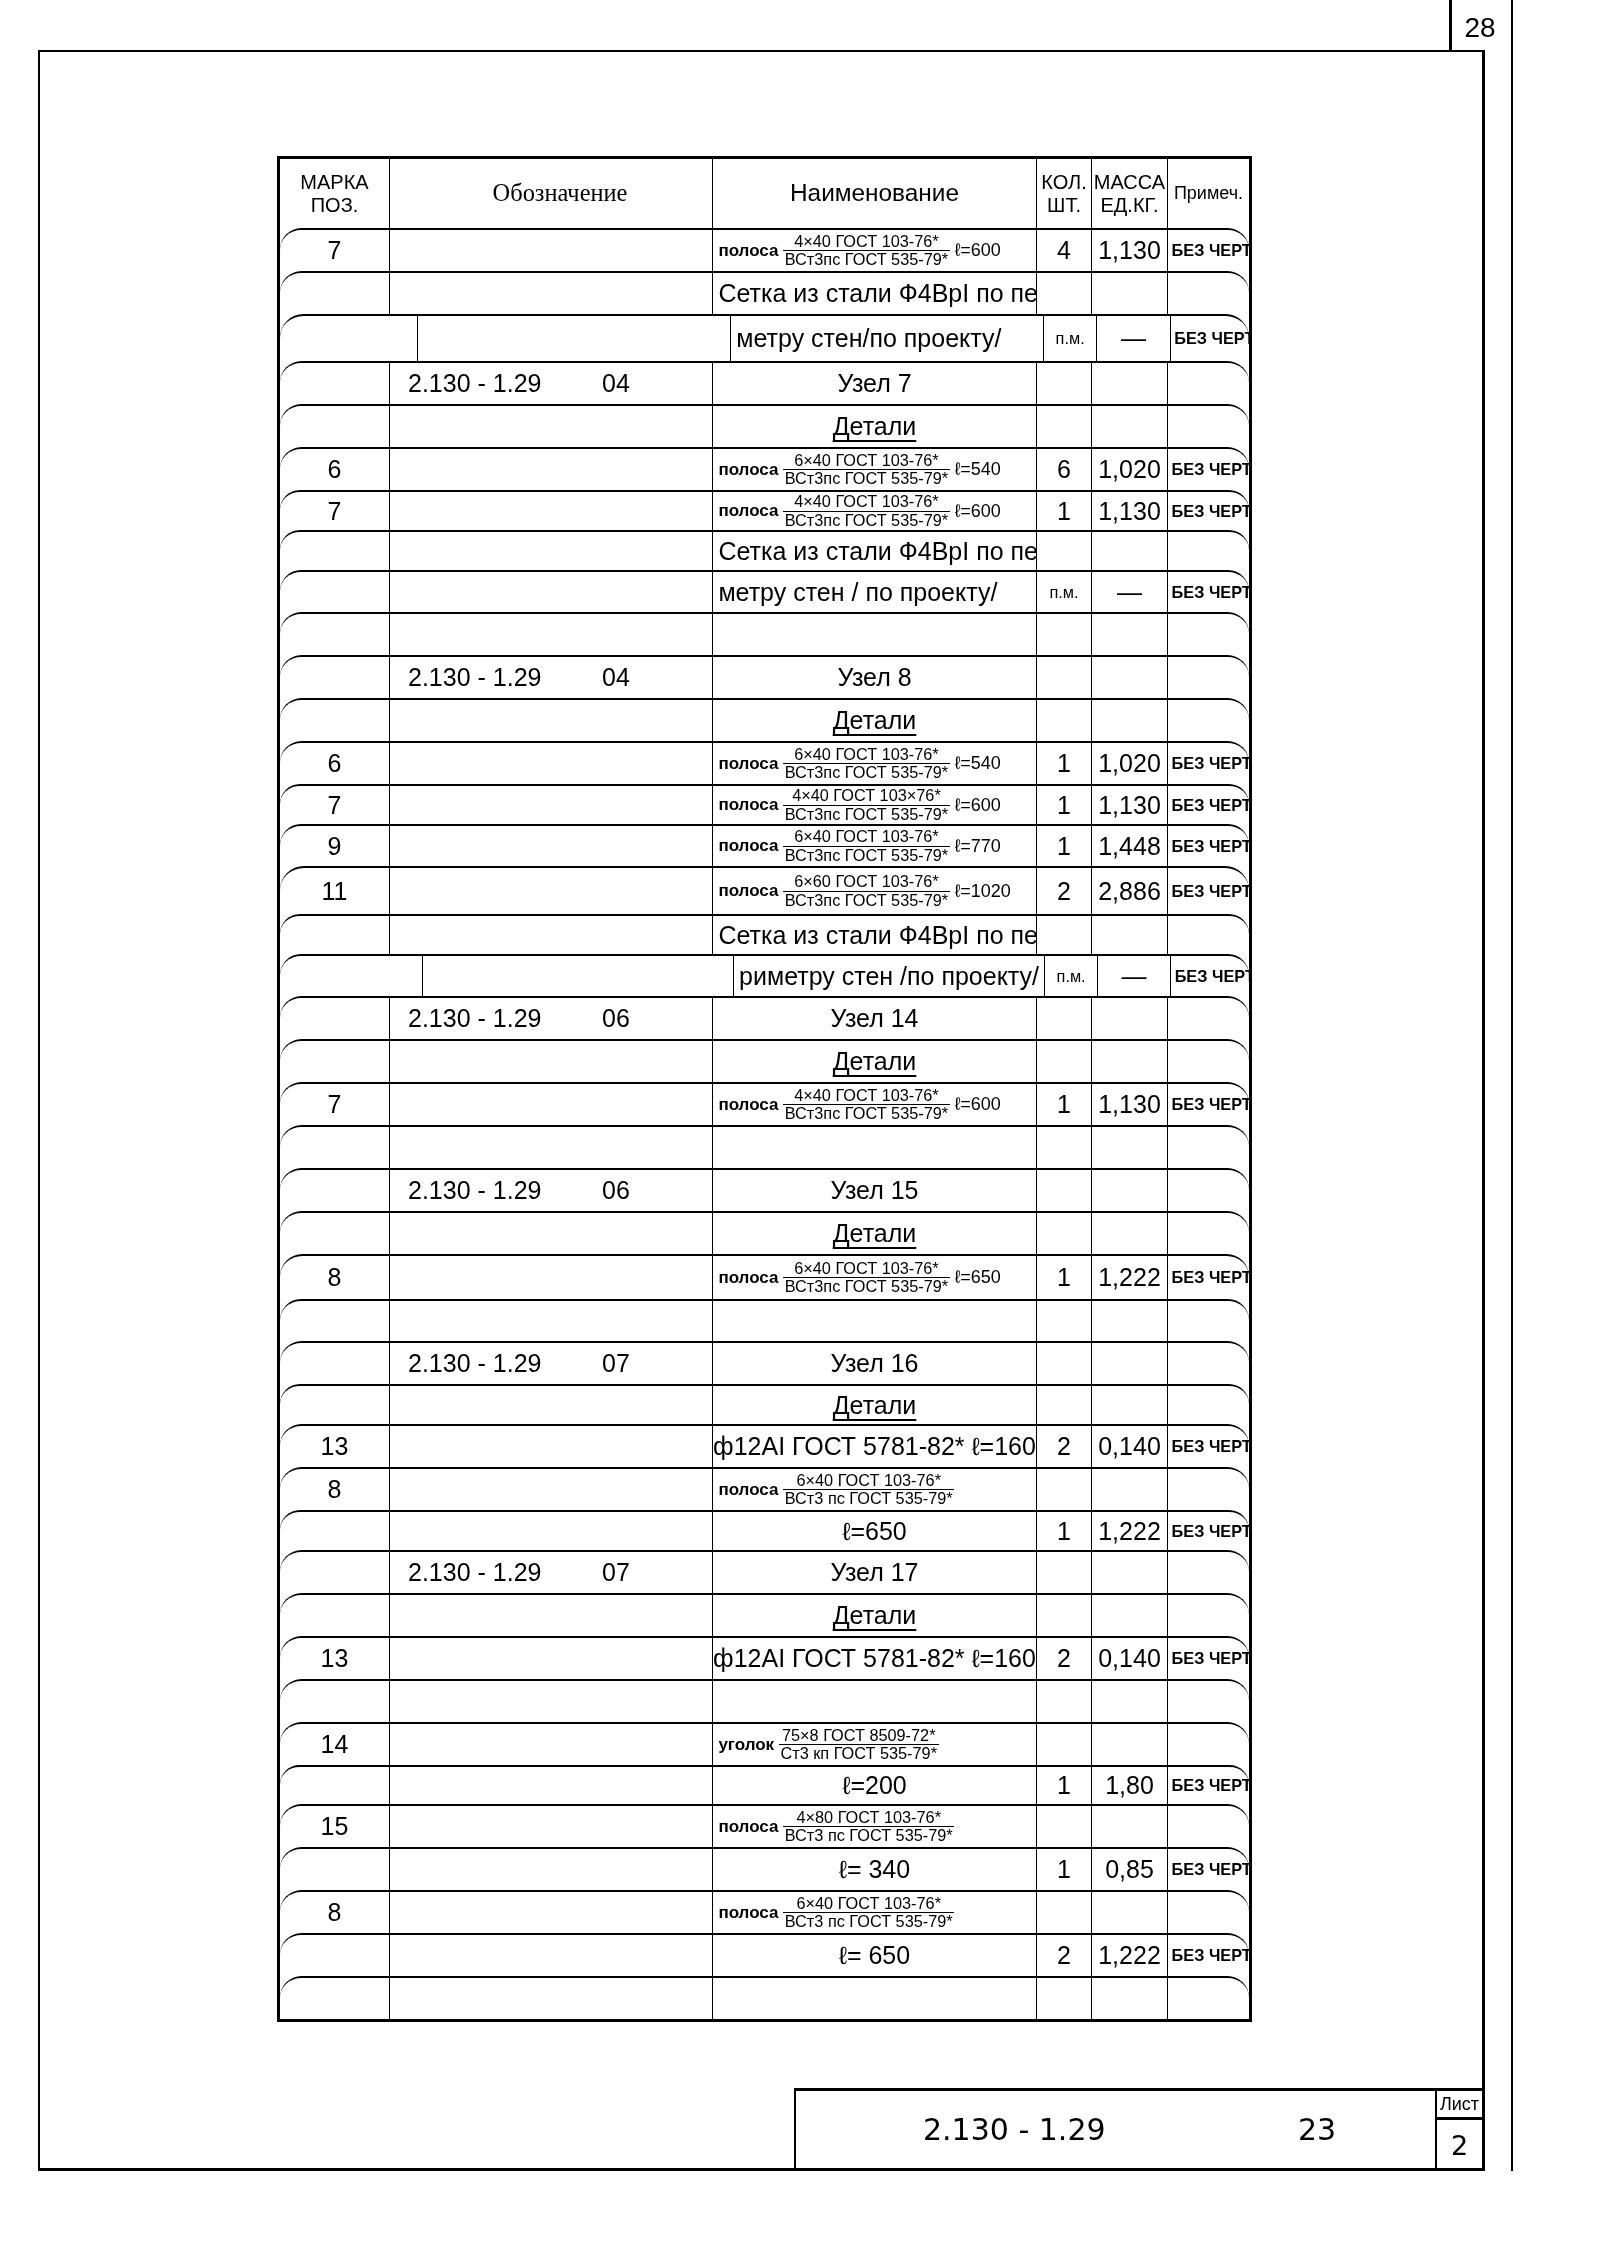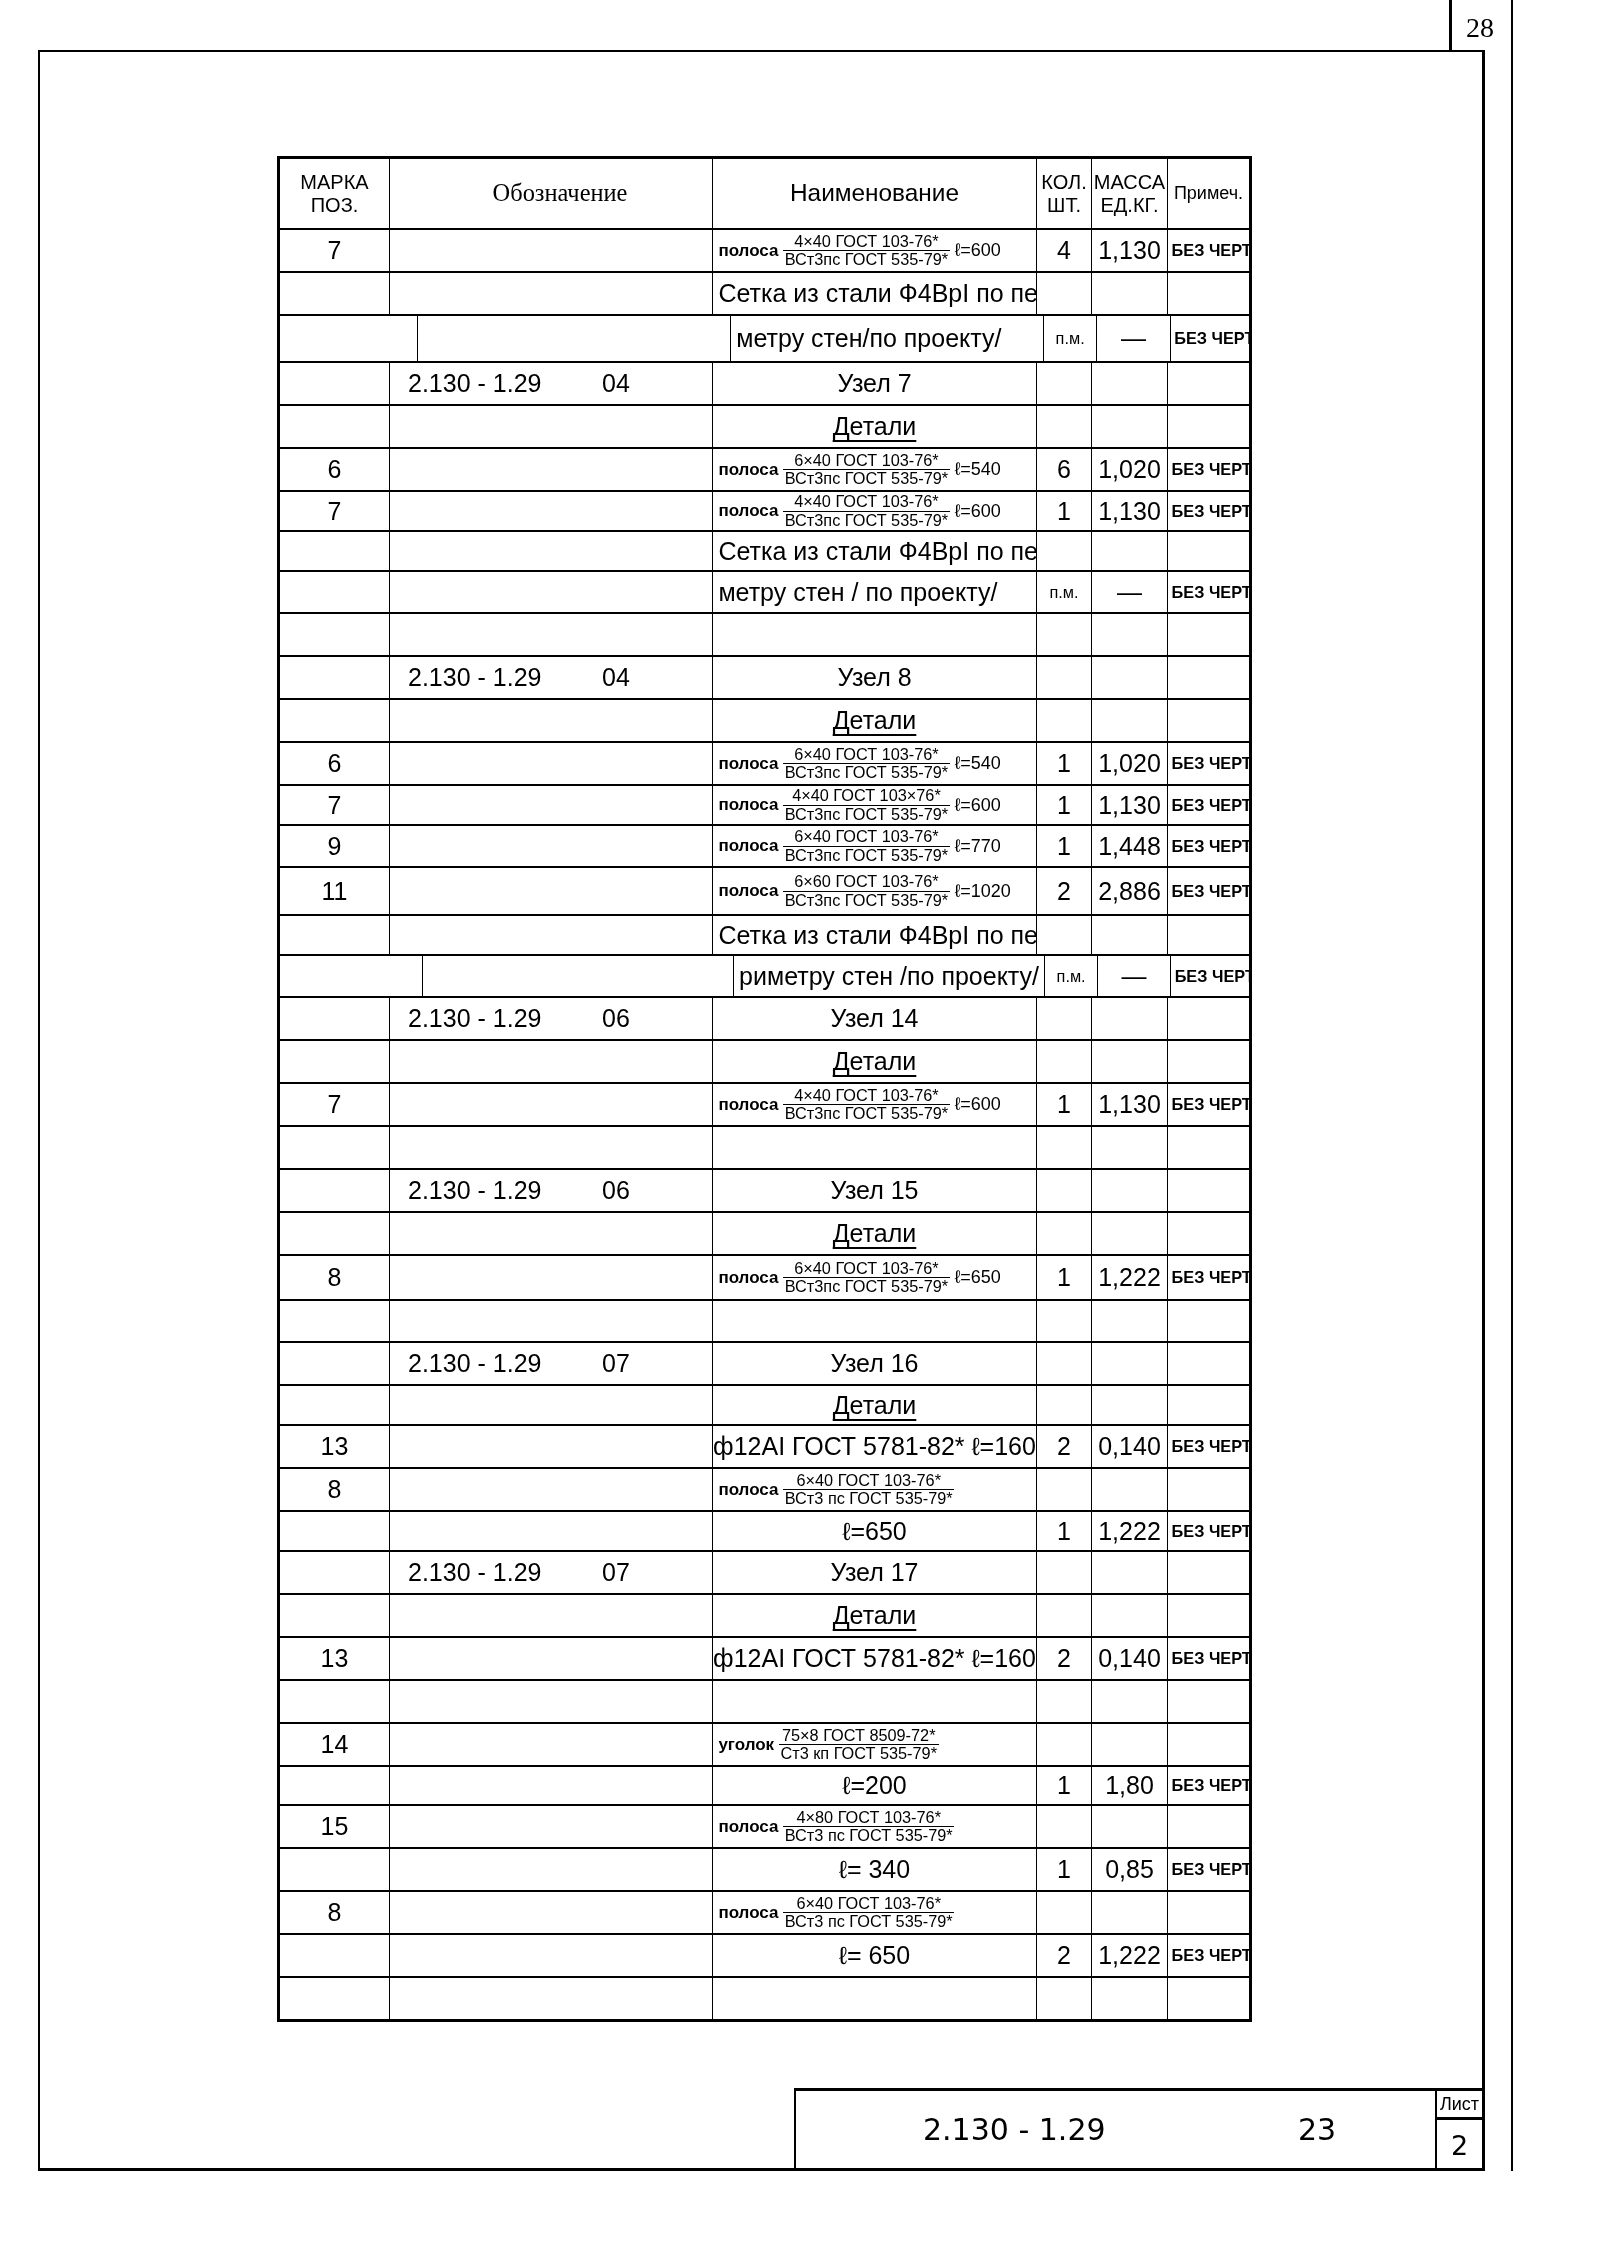--- a/index.html
+++ b/index.html
@@ -3,24 +3,24 @@
 <meta charset="utf-8">
 <style>
   html, body { margin:0; padding:0; background:#ffffff; }
   body { width:1624px; height:2271px; position:relative; overflow:hidden;
          font-family:"Liberation Sans Narrow","Liberation Sans", sans-serif; color:#000; }
   .abs { position:absolute; box-sizing:border-box; }
   .frame { left:38px; top:50px; width:1446px; height:2121px; border-left:2.7px solid #000; border-top:2.7px solid #000; border-bottom:3.2px solid #000; }
   .frame-right { left:1482px; top:50px; width:3.2px; height:2121px; background:#000; }
   .outer-line { left:1511px; top:0px; width:2.3px; height:2171px; background:#000; }
   .pagebox-left { left:1449px; top:0px; width:2.7px; height:51px; background:#000; }
-  .page-num { left:1452px; top:6.8px; width:56px; height:41px; font-size:28px; text-align:center; line-height:41px; font-family:Liberation Serif, serif; }
+  .page-num { left:1452px; top:6.8px; width:56px; height:41px; font-size:28px; text-align:center; line-height:41px; font-family:Liberation Sans, sans-serif; }
 
   .table { left:277px; top:156px; width:975px; border:3.2px solid #000; border-bottom-width:3.6px; }
-  .row { display:flex; border-top:2.7px solid #000; box-sizing:border-box; }
+  .row { display:flex; border-top:2.7px solid #000; box-sizing:border-box;border-radius:28px; }
   .row.first { border-top:none; }
   .cell { box-sizing:border-box; border-left:1.8px solid #000; display:flex; align-items:center; justify-content:center;
           font-size:25px; overflow:hidden; white-space:nowrap; position:relative; }
   .cell:first-child { border-left:none; }
   .c0 { width:109px; }
   .c1 { width:323px; justify-content:flex-start; padding-left:18px; }
   .c2 { width:324px; }
   .c3 { width:55px; }
   .c4 { width:76px; }
   .c5 { width:82px; font-size:16.3px; font-weight:bold; justify-content:flex-start; padding-left:3.6px; }

